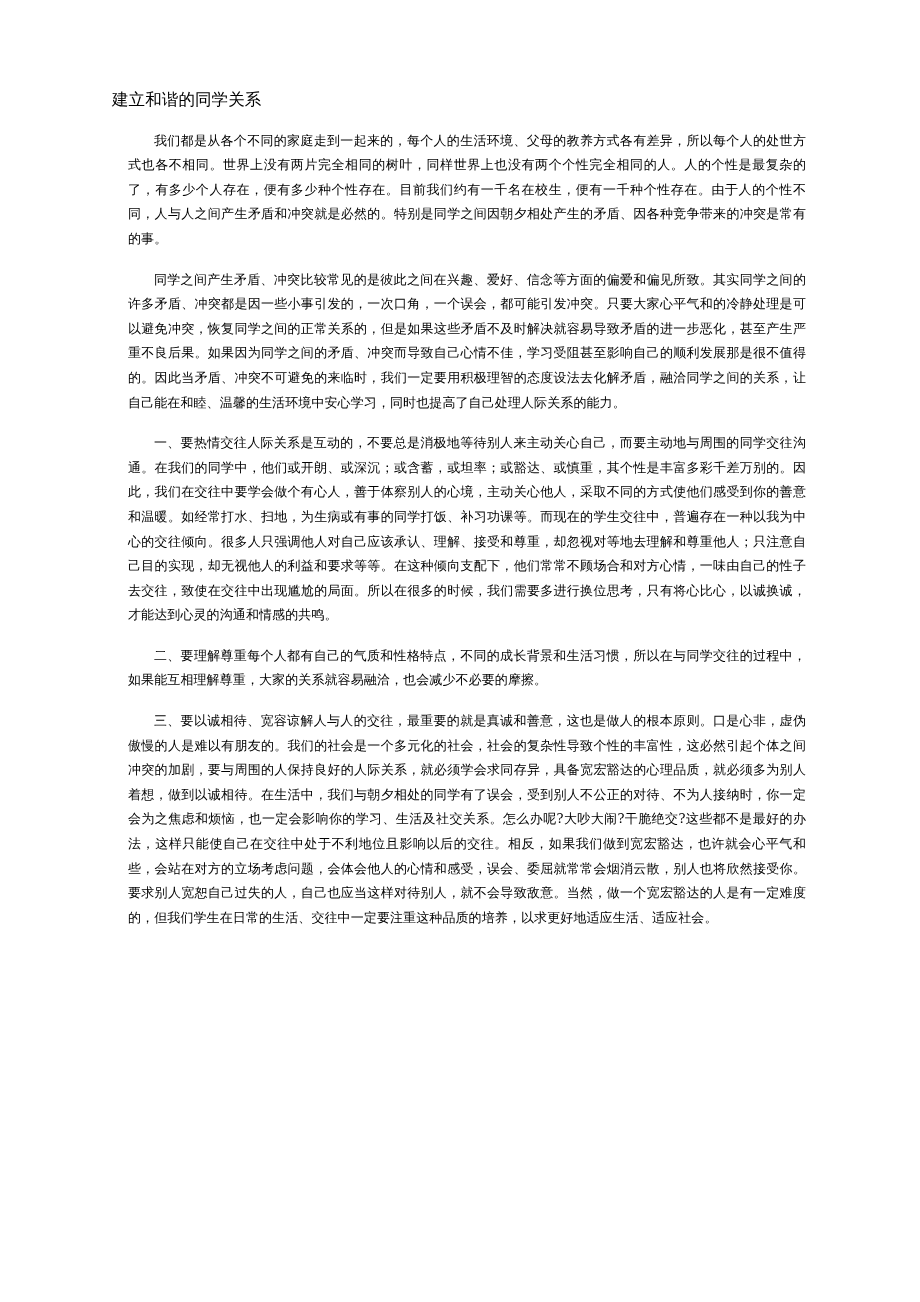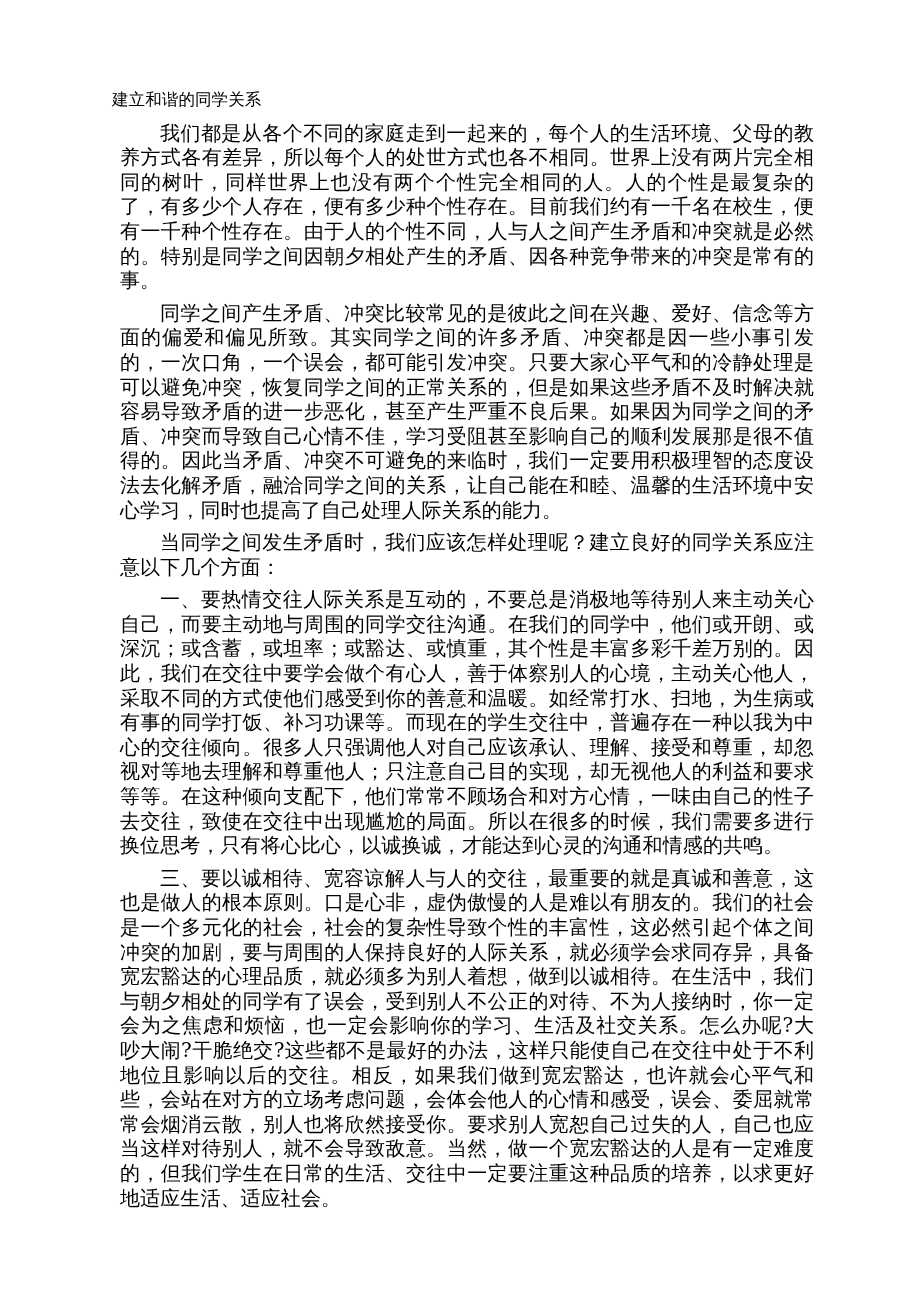--- a/index.html
+++ b/index.html
@@ -30,40 +30,40 @@
   .doc-title {
     font-size: 16.5px;
     line-height: 24.6px;
     text-align: justify;
     text-align-last: left;
     margin: 0 0 0 0;
     letter-spacing: 0.1px;
     white-space: pre-wrap;
   }
   p.para {
-    font-size: 20px;
+    font-size: 13px;
     line-height: 24.6px;
-    margin: 8px;
+    margin: 16px;
     padding: 0;
     text-indent: 2em;
     text-align: justify;
     text-align-last: left;
     letter-spacing: 0.1px;
     word-break: break-all;
     overflow-wrap: break-word;
   }
 </style>
 </head>
 <body>
 
 <div class="page">
   <div class="content">
 
     <div class="doc-title">建立和谐的同学关系</div>
 
     <p class="para">我们都是从各个不同的家庭走到一起来的，每个人的生活环境、父母的教养方式各有差异，所以每个人的处世方式也各不相同。世界上没有两片完全相同的树叶，同样世界上也没有两个个性完全相同的人。人的个性是最复杂的了，有多少个人存在，便有多少种个性存在。目前我们约有一千名在校生，便有一千种个性存在。由于人的个性不同，人与人之间产生矛盾和冲突就是必然的。特别是同学之间因朝夕相处产生的矛盾、因各种竞争带来的冲突是常有的事。</p>
     <p class="para">同学之间产生矛盾、冲突比较常见的是彼此之间在兴趣、爱好、信念等方面的偏爱和偏见所致。其实同学之间的许多矛盾、冲突都是因一些小事引发的，一次口角，一个误会，都可能引发冲突。只要大家心平气和的冷静处理是可以避免冲突，恢复同学之间的正常关系的，但是如果这些矛盾不及时解决就容易导致矛盾的进一步恶化，甚至产生严重不良后果。如果因为同学之间的矛盾、冲突而导致自己心情不佳，学习受阻甚至影响自己的顺利发展那是很不值得的。因此当矛盾、冲突不可避免的来临时，我们一定要用积极理智的态度设法去化解矛盾，融洽同学之间的关系，让自己能在和睦、温馨的生活环境中安心学习，同时也提高了自己处理人际关系的能力。</p>
-    <p class="para">当同学之间发生矛盾时，我们应该怎样处理呢？建立良好的同学关系应注意以下几个方面：</p>
     <p class="para">一、要热情交往人际关系是互动的，不要总是消极地等待别人来主动关心自己，而要主动地与周围的同学交往沟通。在我们的同学中，他们或开朗、或深沉；或含蓄，或坦率；或豁达、或慎重，其个性是丰富多彩千差万别的。因此，我们在交往中要学会做个有心人，善于体察别人的心境，主动关心他人，采取不同的方式使他们感受到你的善意和温暖。如经常打水、扫地，为生病或有事的同学打饭、补习功课等。而现在的学生交往中，普遍存在一种以我为中心的交往倾向。很多人只强调他人对自己应该承认、理解、接受和尊重，却忽视对等地去理解和尊重他人；只注意自己目的实现，却无视他人的利益和要求等等。在这种倾向支配下，他们常常不顾场合和对方心情，一味由自己的性子去交往，致使在交往中出现尴尬的局面。所以在很多的时候，我们需要多进行换位思考，只有将心比心，以诚换诚，才能达到心灵的沟通和情感的共鸣。</p>
+    <p class="para">二、要理解尊重每个人都有自己的气质和性格特点，不同的成长背景和生活习惯，所以在与同学交往的过程中，如果能互相理解尊重，大家的关系就容易融洽，也会减少不必要的摩擦。</p>
     <p class="para">三、要以诚相待、宽容谅解人与人的交往，最重要的就是真诚和善意，这也是做人的根本原则。口是心非，虚伪傲慢的人是难以有朋友的。我们的社会是一个多元化的社会，社会的复杂性导致个性的丰富性，这必然引起个体之间冲突的加剧，要与周围的人保持良好的人际关系，就必须学会求同存异，具备宽宏豁达的心理品质，就必须多为别人着想，做到以诚相待。在生活中，我们与朝夕相处的同学有了误会，受到别人不公正的对待、不为人接纳时，你一定会为之焦虑和烦恼，也一定会影响你的学习、生活及社交关系。怎么办呢?大吵大闹?干脆绝交?这些都不是最好的办法，这样只能使自己在交往中处于不利地位且影响以后的交往。相反，如果我们做到宽宏豁达，也许就会心平气和些，会站在对方的立场考虑问题，会体会他人的心情和感受，误会、委屈就常常会烟消云散，别人也将欣然接受你。要求别人宽恕自己过失的人，自己也应当这样对待别人，就不会导致敌意。当然，做一个宽宏豁达的人是有一定难度的，但我们学生在日常的生活、交往中一定要注重这种品质的培养，以求更好地适应生活、适应社会。</p>
 
   </div>
 </div>
 
 </body></html>

